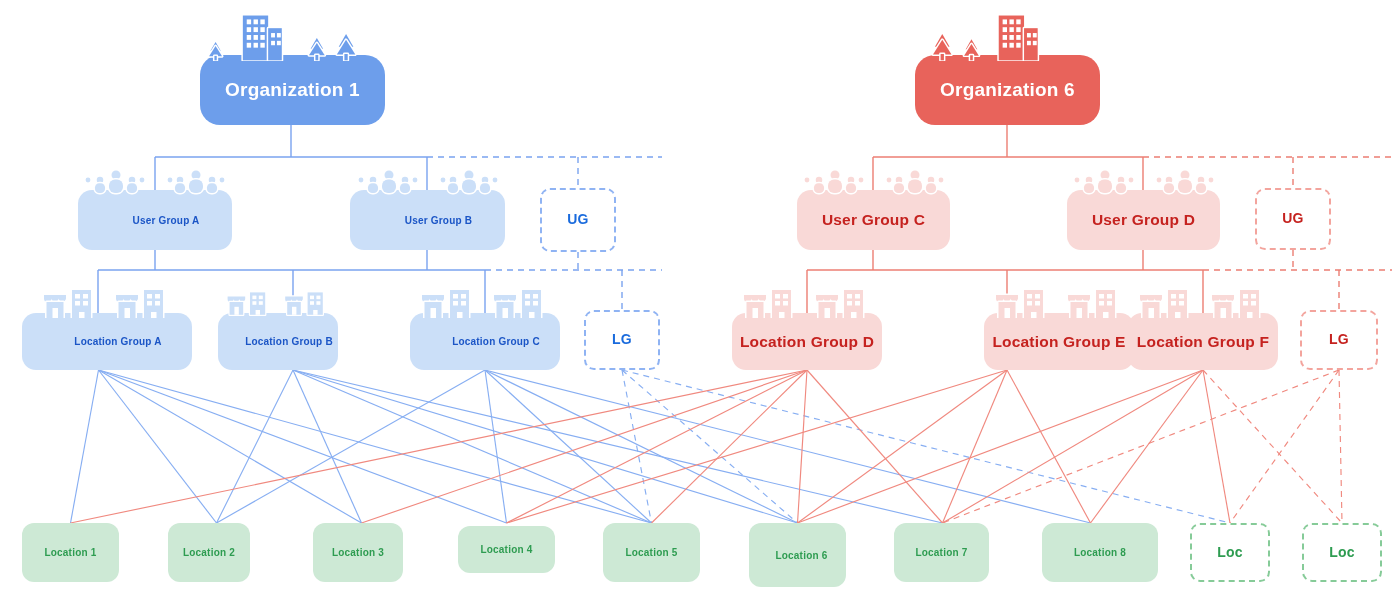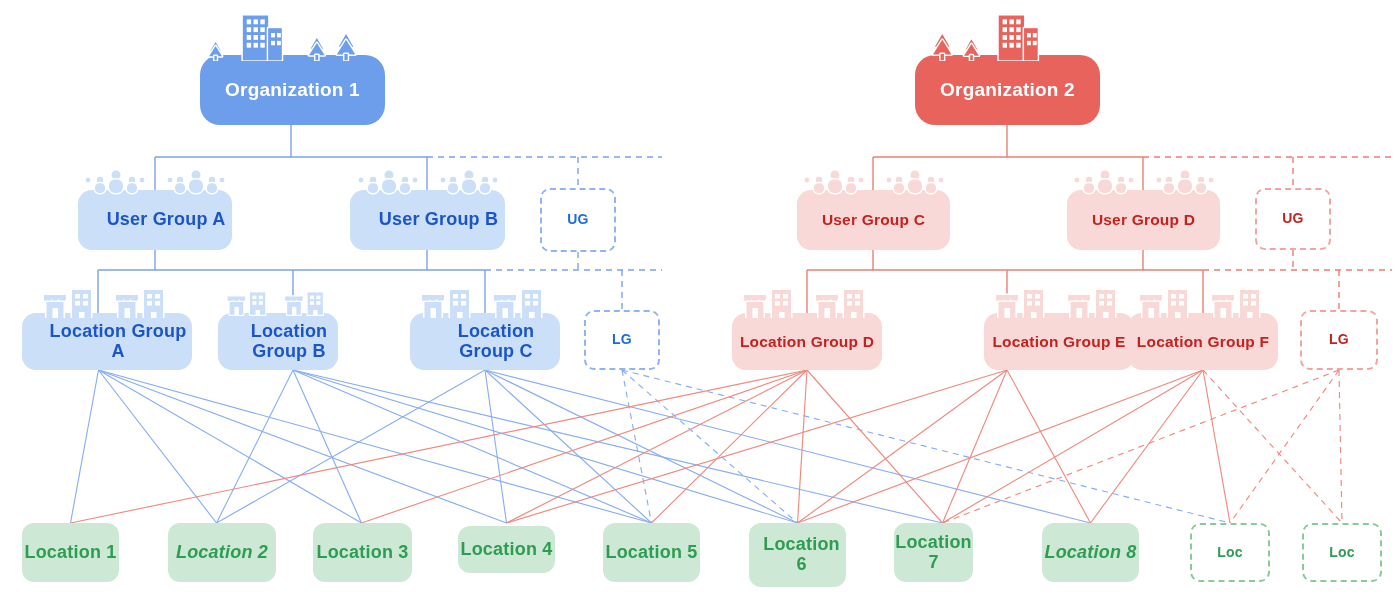--- a/index.html
+++ b/index.html
@@ -4,23 +4,23 @@
 <style>
   html,body{margin:0;padding:0;background:#ffffff;}
   body{width:1400px;height:610px;overflow:hidden;font-family:"Liberation Sans",sans-serif;}
   #stage{position:relative;width:1400px;height:610px;background:#fff;}
   #wires{position:absolute;left:0;top:0;width:1400px;height:610px;z-index:1;}
   .node{position:absolute;z-index:2;display:flex;align-items:center;justify-content:center;
         font-weight:bold;box-sizing:border-box;text-align:center;border-radius:14px;letter-spacing:.2px;}
   .node .lbl{position:relative;z-index:3;line-height:1.1;}
   .org-blue{background:var(--blue);color:#fff;font-size:19px;border-radius:20px;}
   .org-red{background:var(--red);color:#fff;font-size:19px;border-radius:20px;}
-  .group-blue{background:var(--blueLight);color:var(--blueText);font-size:18px;padding-left:22px;}
+  .group-blue{background:var(--blueLight);color:var(--blueText);font-size:10px;padding-left:22px;}
   .group-red{background:var(--redLight);color:var(--redText);font-size:15.5px;}
-  .loc-green{background:var(--greenLight);color:var(--greenText);font-size:18px;border-radius:12px;}
+  .loc-green{background:var(--greenLight);color:var(--greenText);font-size:10px;border-radius:12px;}
   .ghost-blue{border:2px dashed var(--blueGhost);color:var(--blueBright);background:#fff;font-size:14px;border-radius:10px;}
   .ghost-red{border:2px dashed var(--redGhost);color:var(--redText);background:#fff;font-size:14px;border-radius:10px;}
   .ghost-green{border:2px dashed var(--greenGhost);color:var(--greenText);background:#fff;font-size:14px;border-radius:10px;}
   .icon{position:absolute;left:0;right:0;display:flex;justify-content:center;pointer-events:none;z-index:1;}
   .icon.people,.icon.storefronts{top:-27px;height:32px;}
   .icon.org-skyline-left,.icon.org-skyline-right{top:-46px;height:52px;}
   line.struct{stroke-width:1.4;fill:none;}
   line.fan{stroke-width:1.15;fill:none;}
   line.dash{stroke-dasharray:6 5;}
 </style>
@@ -149,21 +149,21 @@
             <rect x="104" y="10" width="4.5" height="5" fill="#fff"></rect>
             <rect x="104" y="18" width="4.5" height="5" fill="#fff"></rect>
             <rect x="104" y="26" width="4.5" height="5" fill="#fff"></rect>
             <rect x="104" y="34" width="4.5" height="5" fill="#fff"></rect>
             <rect x="115" y="24" width="4" height="4.5" fill="#fff"></rect>
             <rect x="121" y="24" width="4" height="4.5" fill="#fff"></rect>
             <rect x="115" y="32" width="4" height="4.5" fill="#fff"></rect>
             <rect x="121" y="32" width="4" height="4.5" fill="#fff"></rect>
           </svg>
         </div>
-        <span class="lbl">Organization 2</span>
+        <span class="lbl">Organization 6</span>
       </div>
       <div class="node group-blue" style="left: 78px; top: 190px; width: 154px; height: 60px;">
         <div class="icon people">
           <svg width="150" height="32" viewBox="0 0 150 32" xmlns="http://www.w3.org/2000/svg">
             <circle cx="20" cy="17.04" r="3.2399999999999998" fill="#CBDFF8" stroke="#ffffff" stroke-width="3" paint-order="stroke" stroke-linejoin="round"></circle>
             <rect x="14.96" y="20.28" width="10.08" height="9.719999999999999" rx="4.32" fill="#CBDFF8" stroke="#ffffff" stroke-width="3" paint-order="stroke" stroke-linejoin="round"></rect>
             <circle cx="36" cy="12" r="4.5" fill="#CBDFF8" stroke="#ffffff" stroke-width="3" paint-order="stroke" stroke-linejoin="round"></circle>
             <rect x="29" y="16.5" width="14" height="13.5" rx="6" fill="#CBDFF8" stroke="#ffffff" stroke-width="3" paint-order="stroke" stroke-linejoin="round"></rect>
             <circle cx="52" cy="17.04" r="3.2399999999999998" fill="#CBDFF8" stroke="#ffffff" stroke-width="3" paint-order="stroke" stroke-linejoin="round"></circle>
             <rect x="46.96" y="20.28" width="10.08" height="9.719999999999999" rx="4.32" fill="#CBDFF8" stroke="#ffffff" stroke-width="3" paint-order="stroke" stroke-linejoin="round"></rect>
@@ -408,39 +408,39 @@
           </svg>
         </div>
         <span class="lbl">Location Group F</span>
       </div>
       <div class="node ghost-red" style="left: 1300px; top: 310px; width: 78px; height: 60px;">
         <span class="lbl">LG</span>
       </div>
       <div class="node loc-green" style="left: 22px; top: 523px; width: 97px; height: 59px;">
         <span class="lbl">Location 1</span>
       </div>
-      <div class="node loc-green" style="left: 168px; top: 523px; width: 108px; height: 59px; font-style: italic;">
+      <div class="node loc-green" style="left: 168px; top: 523px; width: 82px; height: 59px;">
         <span class="lbl">Location 2</span>
       </div>
-      <div class="node loc-green" style="left: 313px; top: 523px; width: 99px; height: 59px;">
+      <div class="node loc-green" style="left: 313px; top: 523px; width: 90px; height: 59px;">
         <span class="lbl">Location 3</span>
       </div>
       <div class="node loc-green" style="left: 458px; top: 526px; width: 97px; height: 47px;">
         <span class="lbl">Location 4</span>
       </div>
       <div class="node loc-green" style="left: 603px; top: 523px; width: 97px; height: 59px;">
         <span class="lbl">Location 5</span>
       </div>
       <div class="node loc-green" style="left: 749px; top: 523px; width: 97px; height: 64px; padding-left: 8px;">
         <span class="lbl">Location 6</span>
       </div>
-      <div class="node loc-green" style="left: 894px; top: 523px; width: 79px; height: 59px;">
+      <div class="node loc-green" style="left: 894px; top: 523px; width: 95px; height: 59px;">
         <span class="lbl">Location 7</span>
       </div>
-      <div class="node loc-green" style="left: 1042px; top: 523px; width: 97px; height: 59px; font-style: italic;">
+      <div class="node loc-green" style="left: 1042px; top: 523px; width: 116px; height: 59px;">
         <span class="lbl">Location 8</span>
       </div>
       <div class="node ghost-green" style="left: 1190px; top: 523px; width: 80px; height: 59px;">
         <span class="lbl">Loc</span>
       </div>
       <div class="node ghost-green" style="left: 1302px; top: 523px; width: 80px; height: 59px;">
         <span class="lbl">Loc</span>
       </div>
     </div>
 </div>

